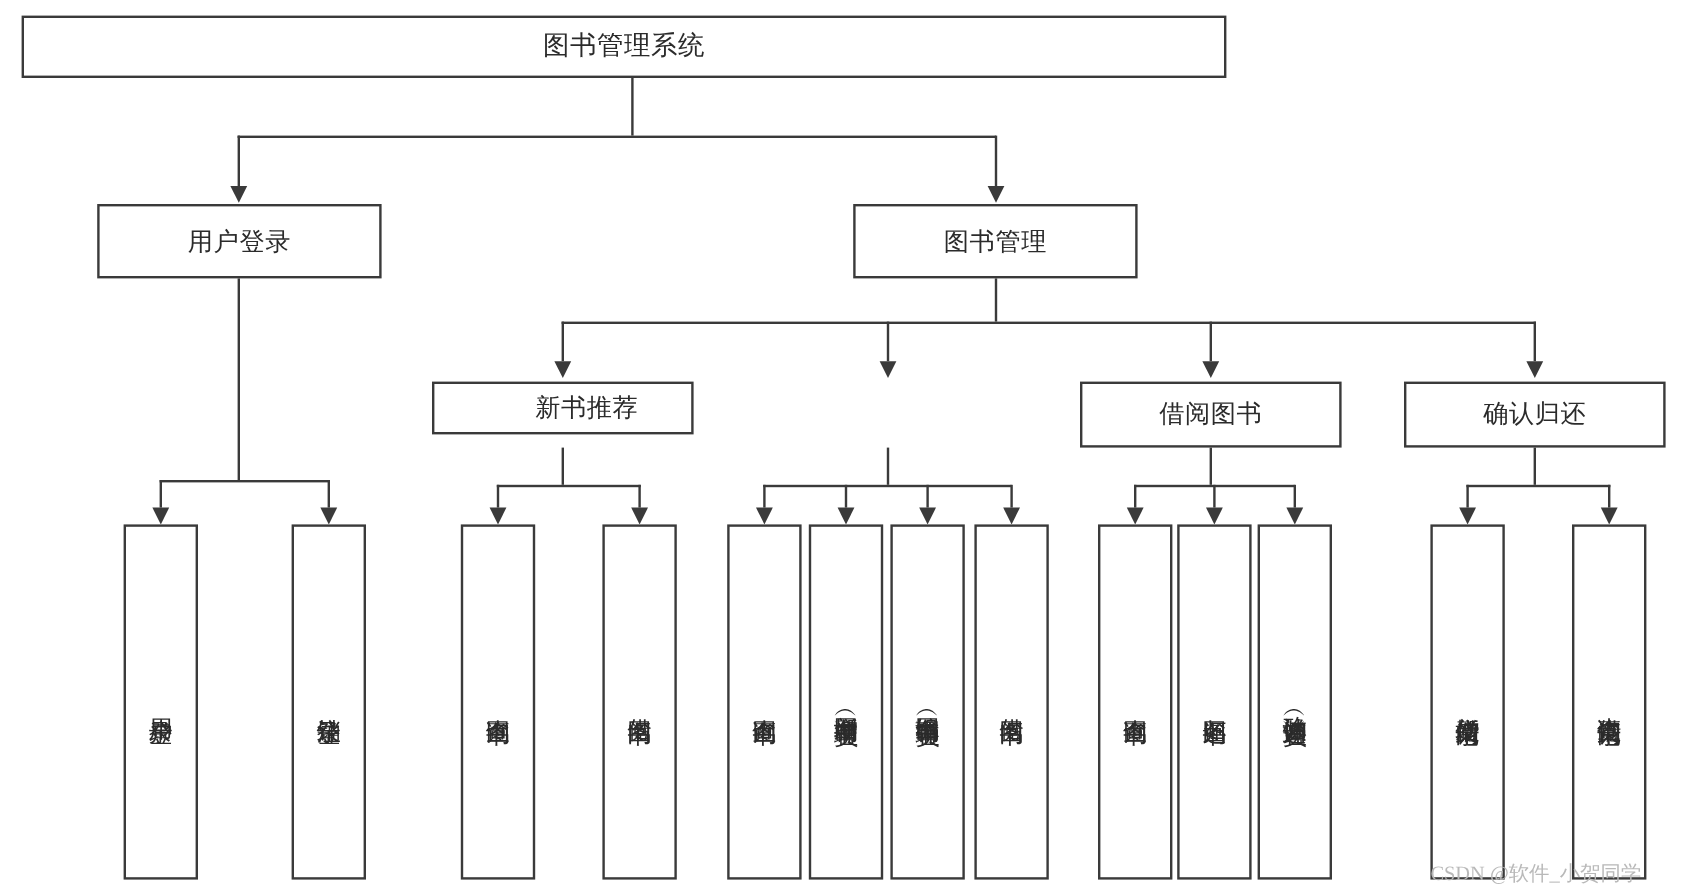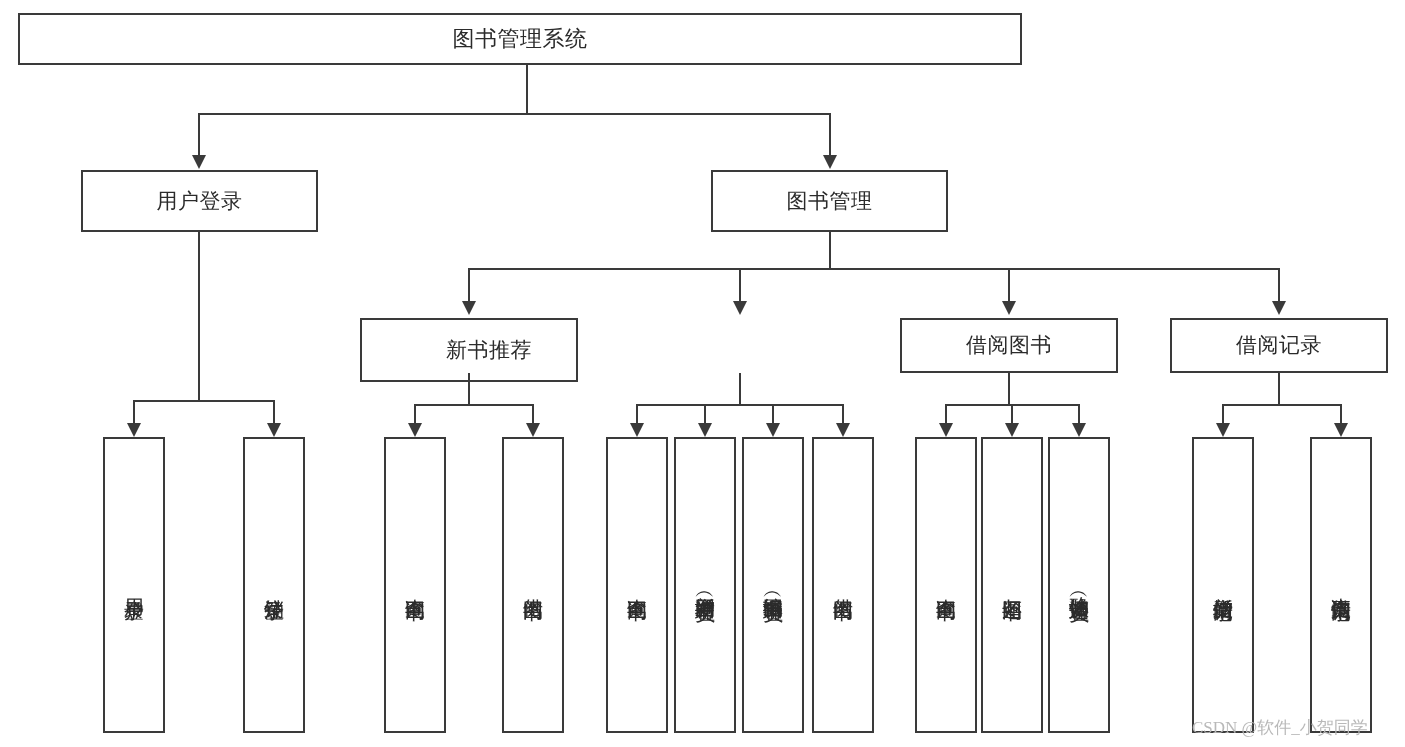--- a/index.html
+++ b/index.html
@@ -126,28 +126,28 @@
 
   <div class="seg v" style="left:739px; top:268px; height:33px;"></div>
   <div class="arrow" style="left:733px; top:301px;"></div>
 
   <div class="seg v" style="left:1008px; top:268px; height:33px;"></div>
   <div class="arrow" style="left:1002px; top:301px;"></div>
 
   <div class="seg v" style="left:1278px; top:268px; height:33px;"></div>
   <div class="arrow" style="left:1272px; top:301px;"></div>
 
-  <div class="node" style="left:360px; top:318px; width:218px; height:64px;padding-left:40px;">
+  <div class="node" style="left:360px; top:318px; width:218px; height:44px;padding-left:40px;">
     <span class="node-label">新书推荐</span>
   </div>
   <div class="node" style="left:900px; top:318px; width:218px; height:55px;">
     <span class="node-label">借阅图书</span>
   </div>
   <div class="node" style="left:1170px; top:318px; width:218px; height:55px;">
-    <span class="node-label">借阅记录</span>
+    <span class="node-label">确认归还</span>
   </div>
 
   <div class="seg v" style="left:468px; top:373px; height:31px;"></div>
   <div class="seg h" style="left:414px; top:404px; width:120px;"></div>
   <div class="seg v" style="left:414px; top:404px; height:19px;"></div>
   <div class="arrow" style="left:408px; top:423px;"></div>
   <div class="seg v" style="left:532px; top:404px; height:19px;"></div>
   <div class="arrow" style="left:526px; top:423px;"></div>
 
   <div class="seg v" style="left:739px; top:373px; height:31px;"></div>

